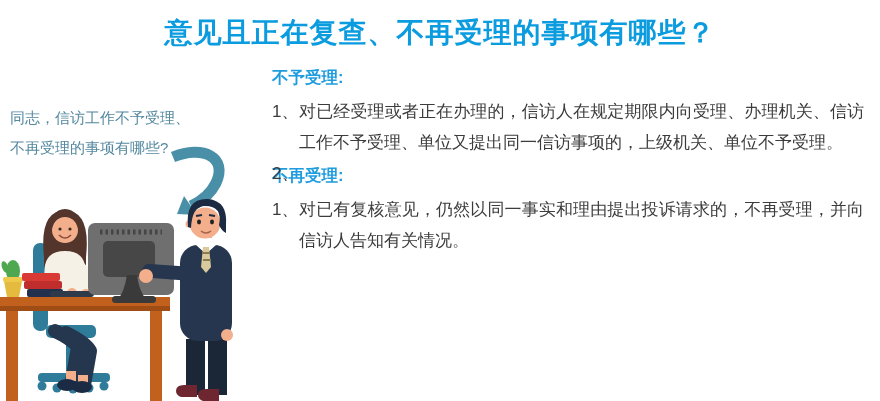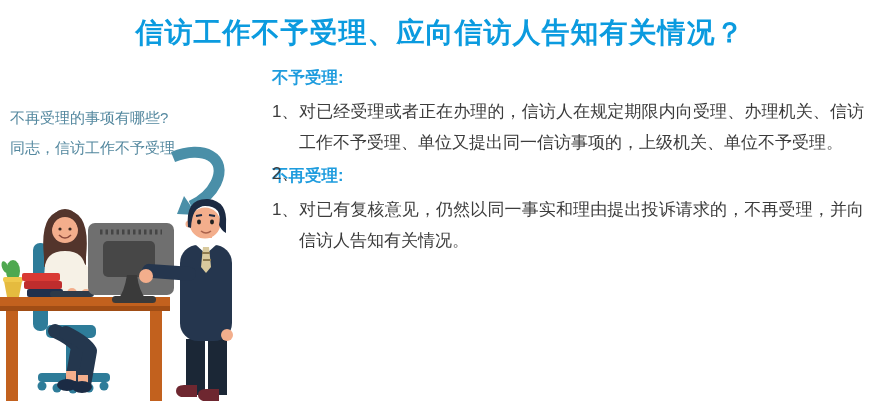--- a/index.html
+++ b/index.html
@@ -27,25 +27,25 @@
   }
   .section + .section { margin-top:6px; }
   .item { position:relative; padding-left:27px; line-height:31px; text-align:justify; }
   .item-marker { position:absolute; left:0; top:0; }
 </style>
 </head>
 <body>
 
 <div class="page">
 
-  <h1 class="title">信访工作不予受理、应向信访人告知有关情况？</h1>
+  <h1 class="title">意见且正在复查、不再受理的事项有哪些？</h1>
 
   <div class="speech">
+    <div>同志，信访工作不予受理、</div>
     <div>不再受理的事项有哪些?</div>
-    <div>同志，信访工作不予受理、</div>
   </div>
 
   <svg class="illustration" viewBox="0 0 245 306" xmlns="http://www.w3.org/2000/svg">
 
     <g>
       <path d="M 173 62 C 203 50 228 62 216 88 C 210 100 200 107 191 111" fill="none" stroke="#4A8FA8" stroke-width="11"></path>
       <polygon points="184,101 197,120 177,119" fill="#4A8FA8"></polygon>
     </g>
 
     <g>

